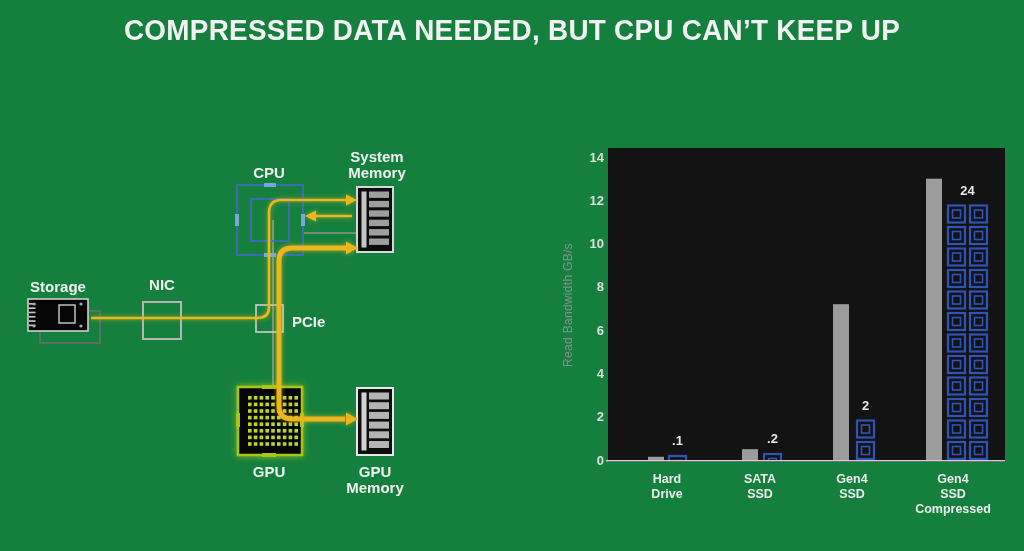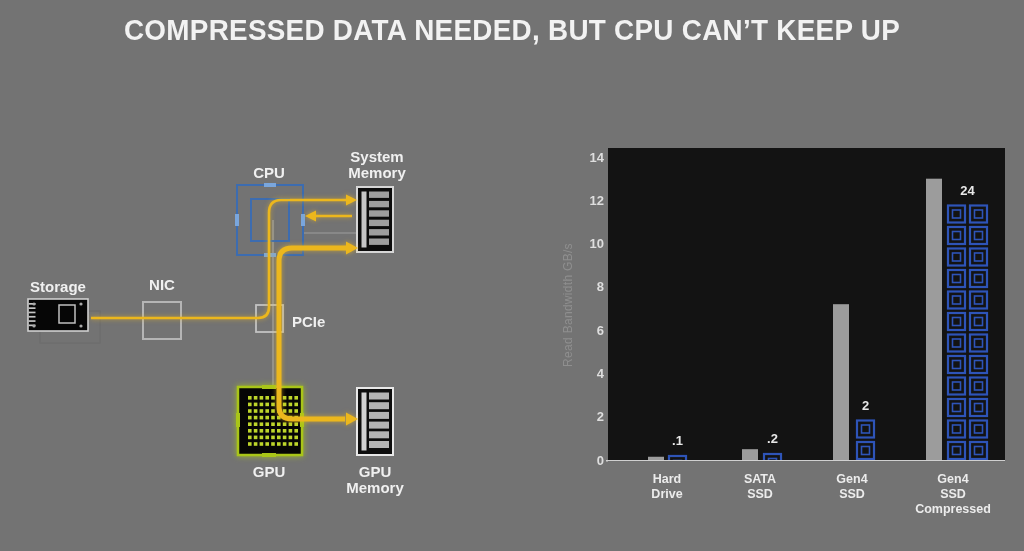--- a/index.html
+++ b/index.html
@@ -1,16 +1,16 @@
 <!DOCTYPE html>
 <html><head>
 <meta charset="utf-8">
 <style>
   html,body{margin:0;padding:0;background:#000;}
-  .slide{position:relative;width:1024px;height:551px;background:#737373;overflow:hidden;
+  .slide{position:relative;width:1024px;height:551px;background:#15803d;overflow:hidden;
          font-family:"Liberation Sans",sans-serif;}
   .title{position:absolute;top:14px;left:0;width:100%;text-align:center;
          font-size:29px;font-weight:700;color:#f2f2f2;letter-spacing:.3px;
          transform:scaleX(.96);}
   svg text{font-family:"Liberation Sans",sans-serif;fill:#f0f0f0;}
   .dlab{font-size:15px;font-weight:600;}
   .tick{font-size:13px;font-weight:700;fill:#dedede;}
   .cat{font-size:12.5px;font-weight:700;fill:#ececec;}
   .val{font-size:13px;font-weight:700;fill:#e8e8e8;}
   .ylab{font-size:12px;fill:#8f8f8f;letter-spacing:.3px;}

